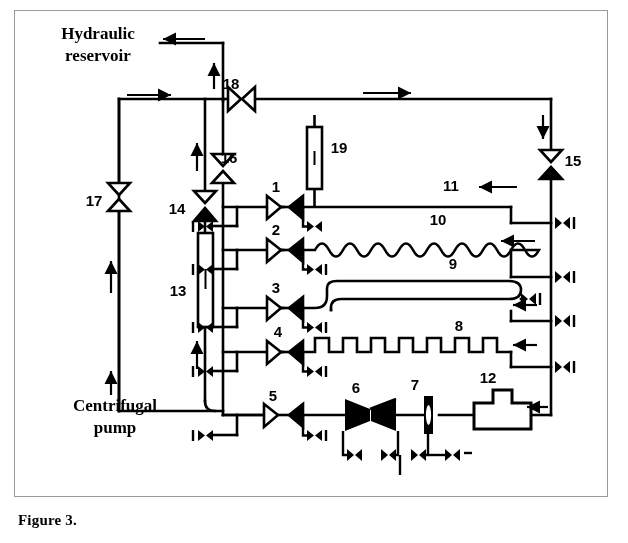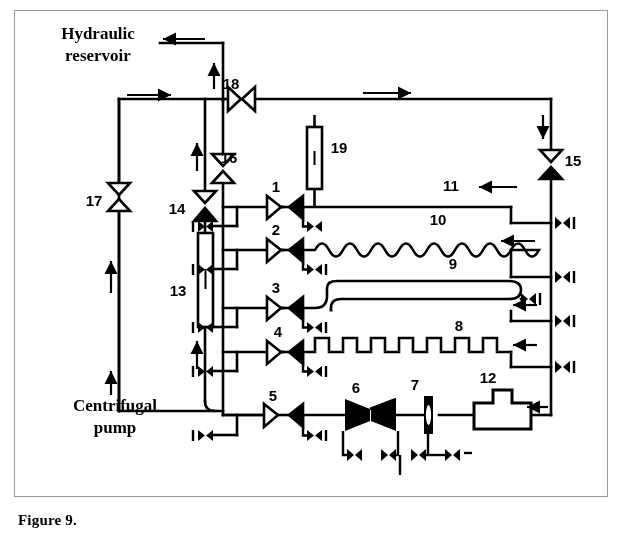--- a/index.html
+++ b/index.html
@@ -422,15 +422,15 @@
       <text class="dlabel" x="324" y="142" text-anchor="middle">19</text>
 
       <text class="wordlabel" x="83" y="28" text-anchor="middle">Hydraulic</text>
       <text class="wordlabel" x="83" y="50" text-anchor="middle">reservoir</text>
       <text class="wordlabel" x="100" y="400" text-anchor="middle">Centrifugal</text>
       <text class="wordlabel" x="100" y="422" text-anchor="middle">pump</text>
 
     </svg>
   </div>
 
-  <div class="fig-caption"><span>Figure 9</span><span class="caption-trail">.</span></div>
+  <div class="fig-caption"><span>Figure 3</span><span class="caption-trail">.</span></div>
 
 </div>
 
 </body></html>

